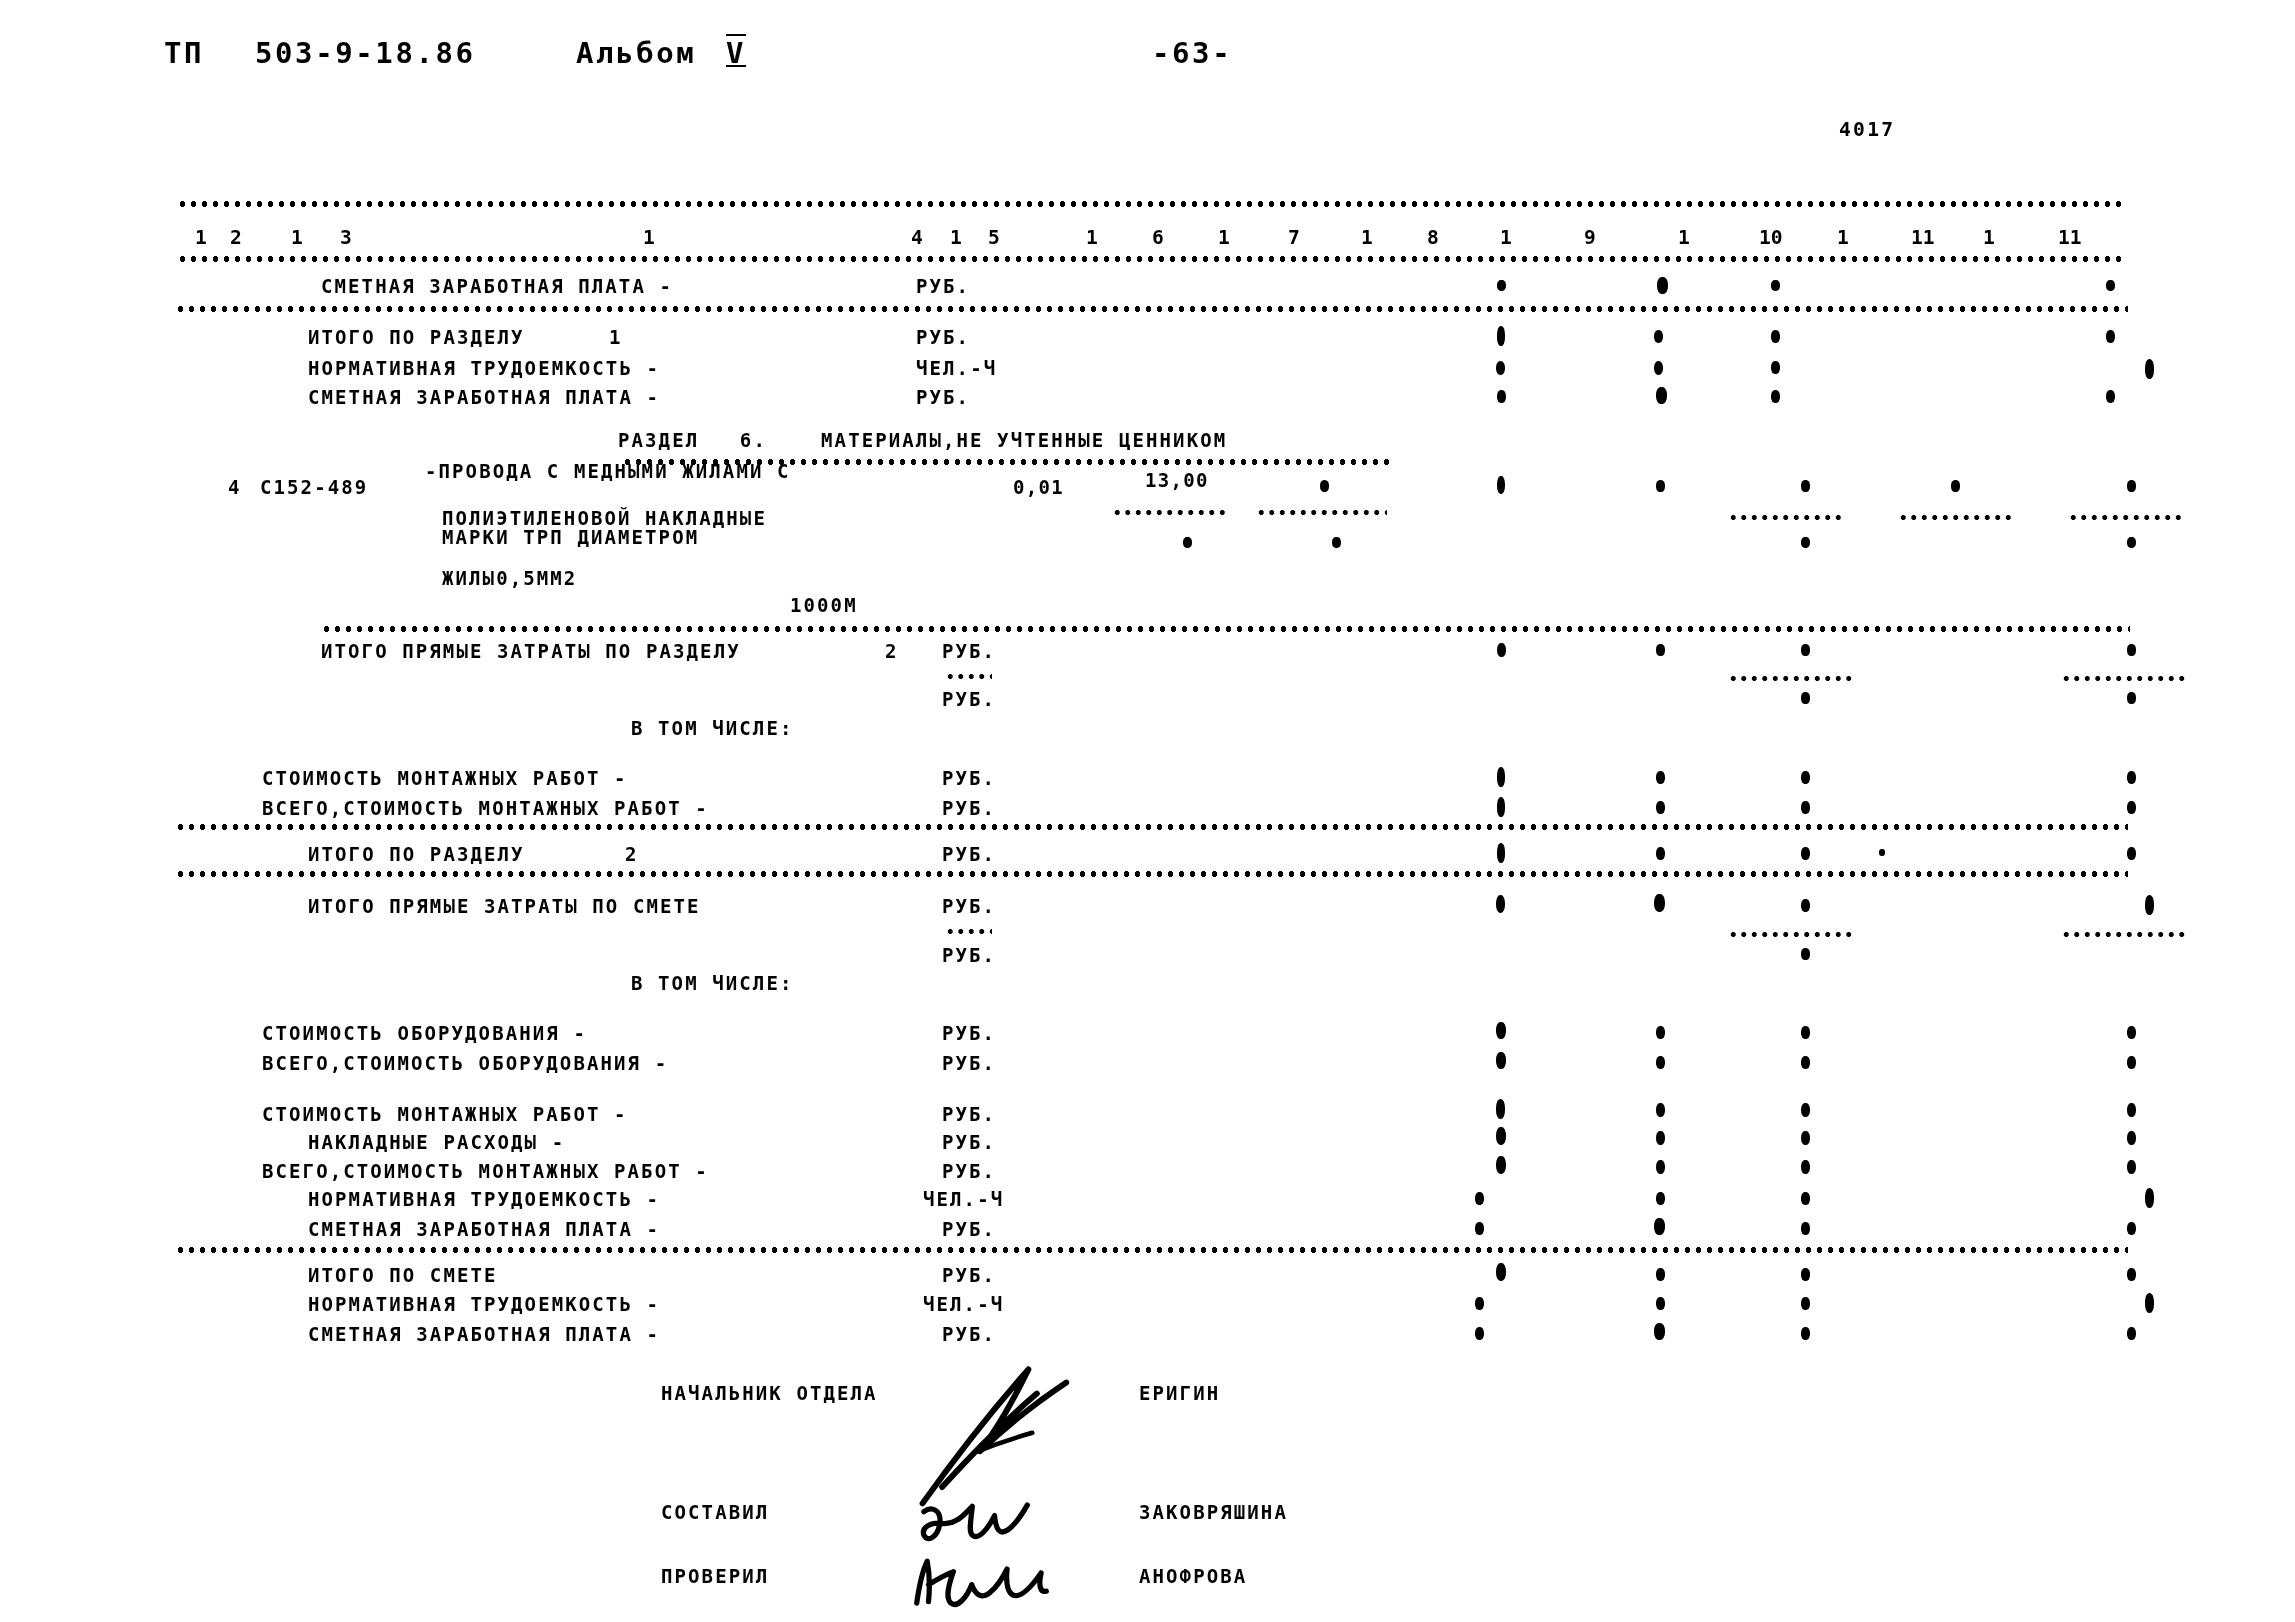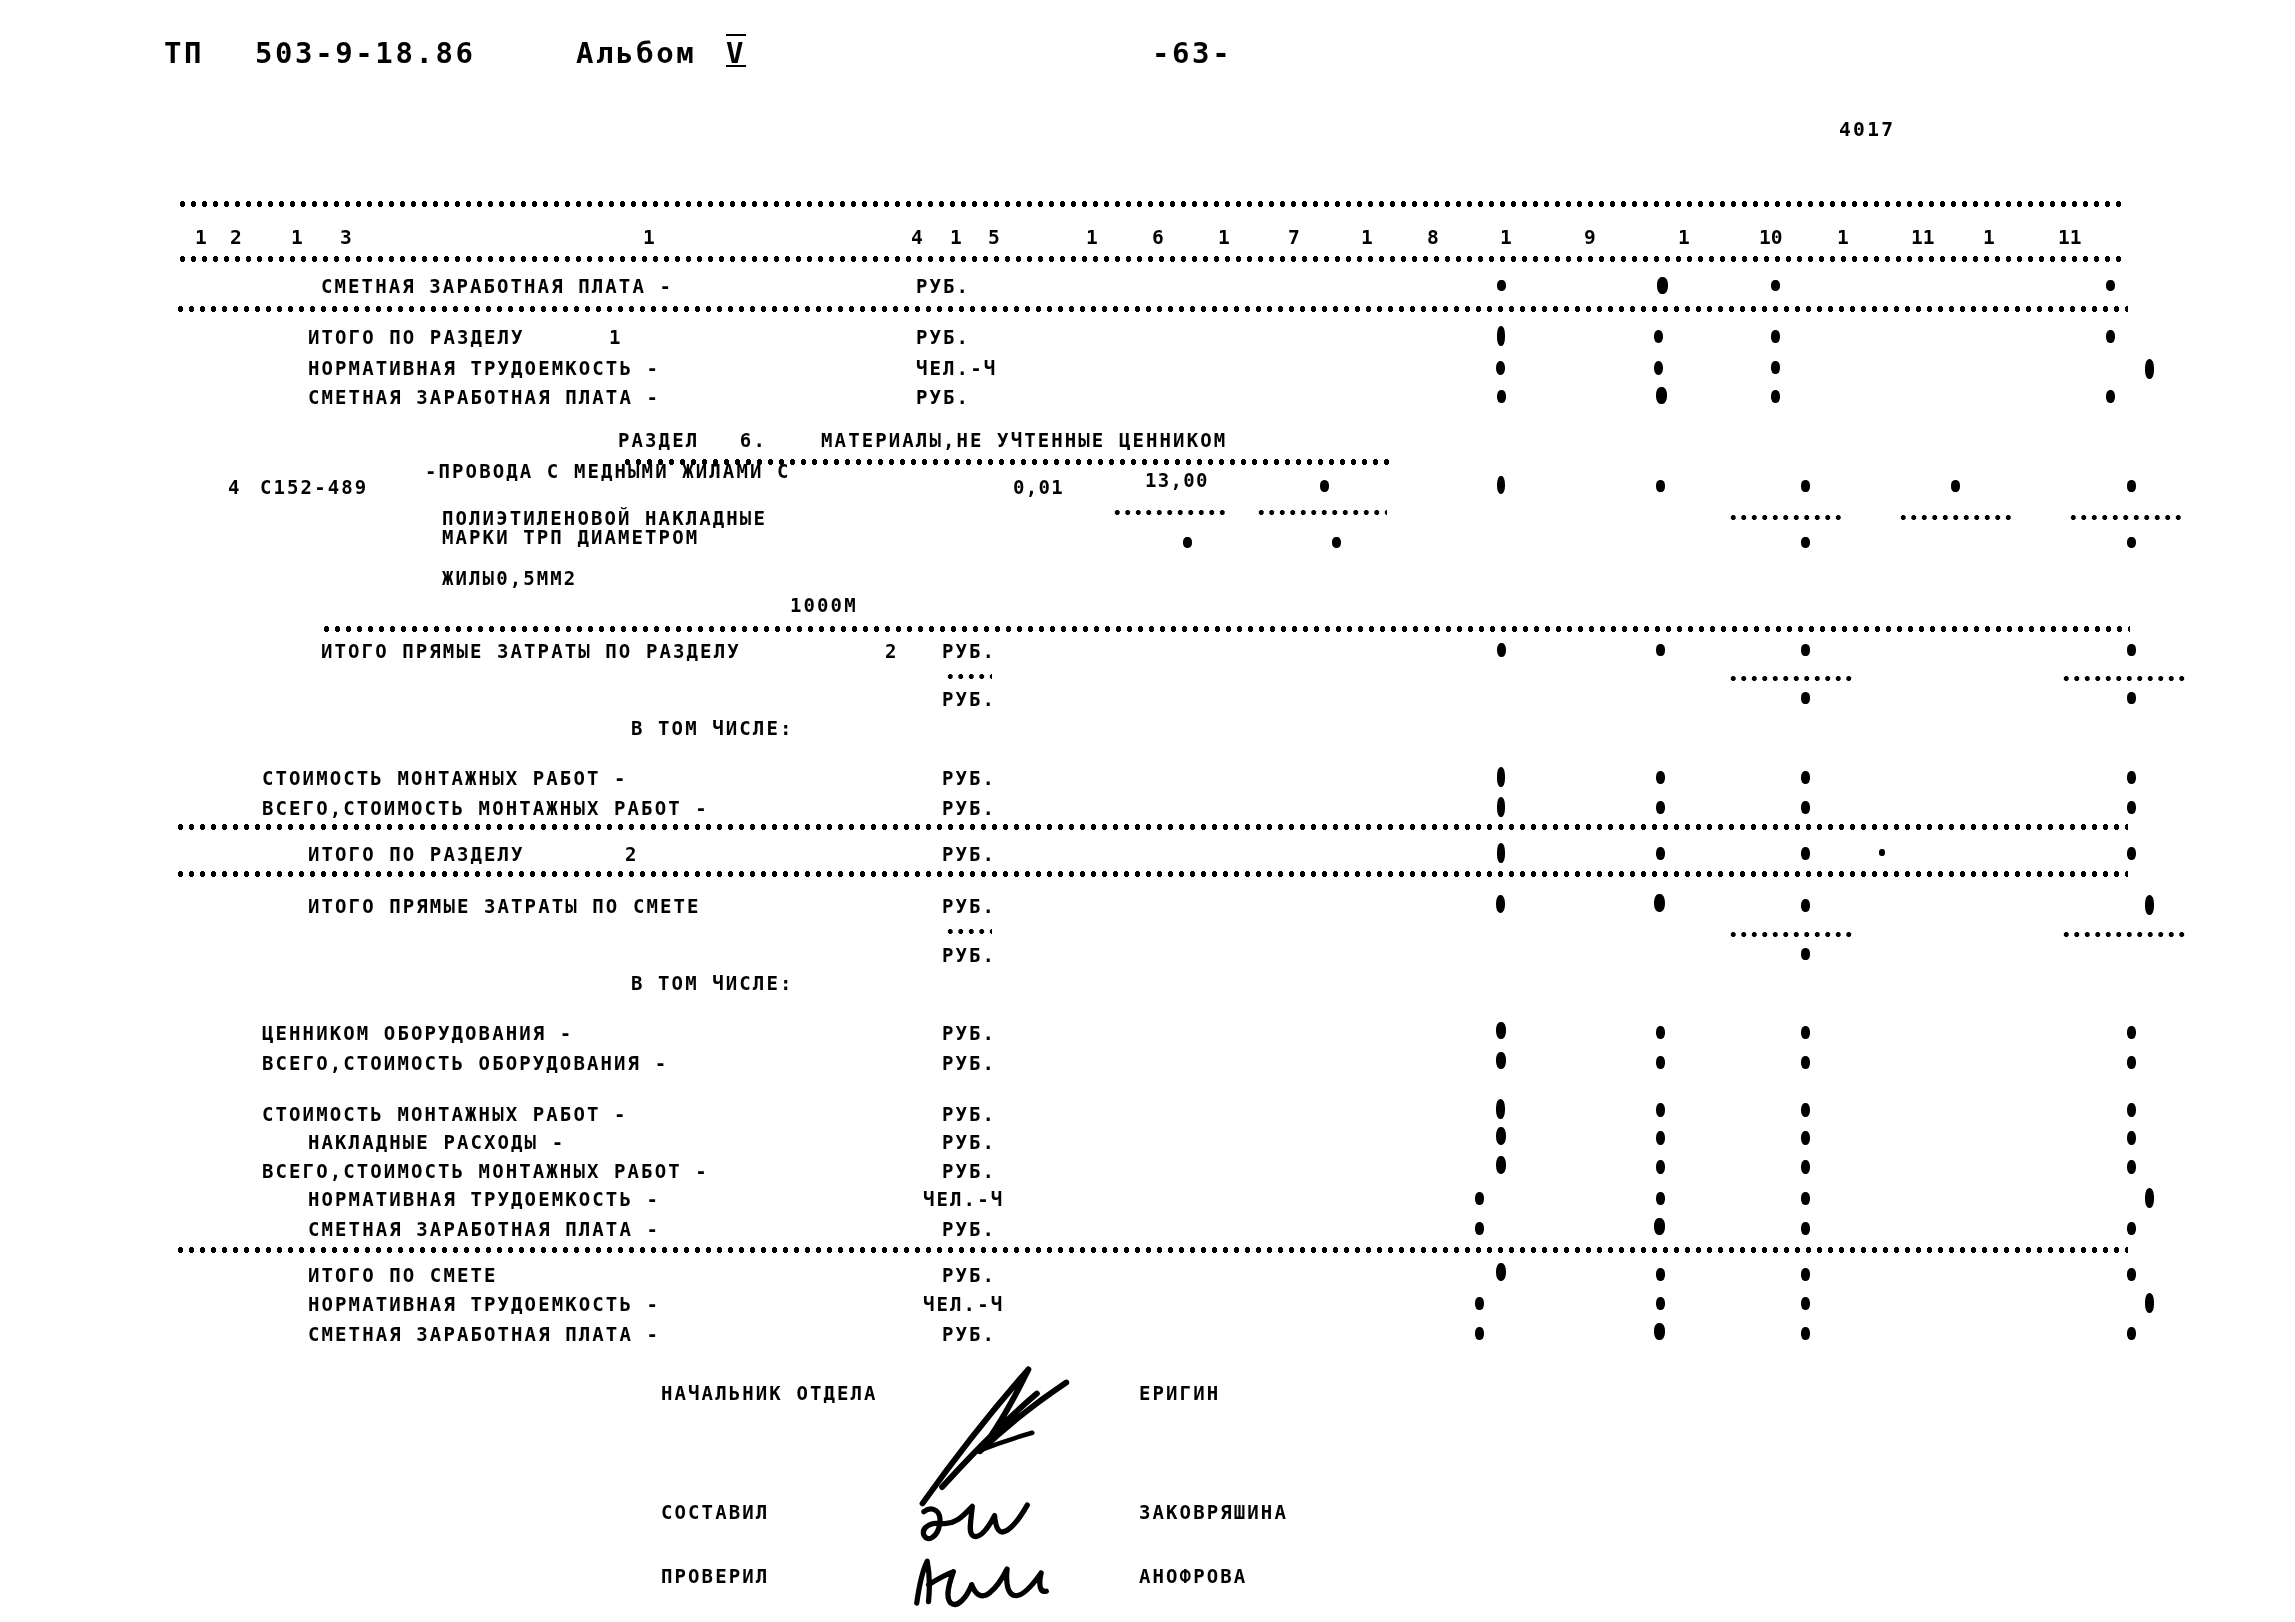--- a/index.html
+++ b/index.html
@@ -198,21 +198,21 @@
   <div class="mk" style="left:2145px;top:895px;width:9.2px;height:19.6px;"></div>
 
   <div class="shortrule" style="left:945px;top:928px;width:47px;"></div>
   <div class="t body" style="left:942px;top:944px;">РУБ.</div>
   <div class="shortrule" style="left:1728px;top:931px;width:124px;"></div>
   <div class="shortrule" style="left:2061px;top:931px;width:124px;"></div>
   <div class="mk" style="left:1801px;top:948px;width:8.5px;height:11.8px;"></div>
 
   <div class="t body" style="left:631px;top:972px;">В ТОМ ЧИСЛЕ:</div>
 
-  <div class="t body" style="left:262px;top:1022px;">ЦЕННИКОМ ОБОРУДОВАНИЯ -</div>
+  <div class="t body" style="left:262px;top:1022px;">СТОИМОСТЬ ОБОРУДОВАНИЯ -</div>
   <div class="t body" style="left:942px;top:1022px;">РУБ.</div>
   <div class="mk" style="left:1496px;top:1022px;width:9.8px;height:17px;"></div>
   <div class="mk" style="left:1656px;top:1026px;width:8.5px;height:13px;"></div>
   <div class="mk" style="left:1801px;top:1026px;width:8.5px;height:13px;"></div>
   <div class="mk" style="left:2127px;top:1026px;width:8.5px;height:13px;"></div>
 
   <div class="t body" style="left:262px;top:1052px;">ВСЕГО,СТОИМОСТЬ ОБОРУДОВАНИЯ -</div>
   <div class="t body" style="left:942px;top:1052px;">РУБ.</div>
   <div class="mk" style="left:1496px;top:1052px;width:9.8px;height:17px;"></div>
   <div class="mk" style="left:1656px;top:1056px;width:8.5px;height:13px;"></div>

